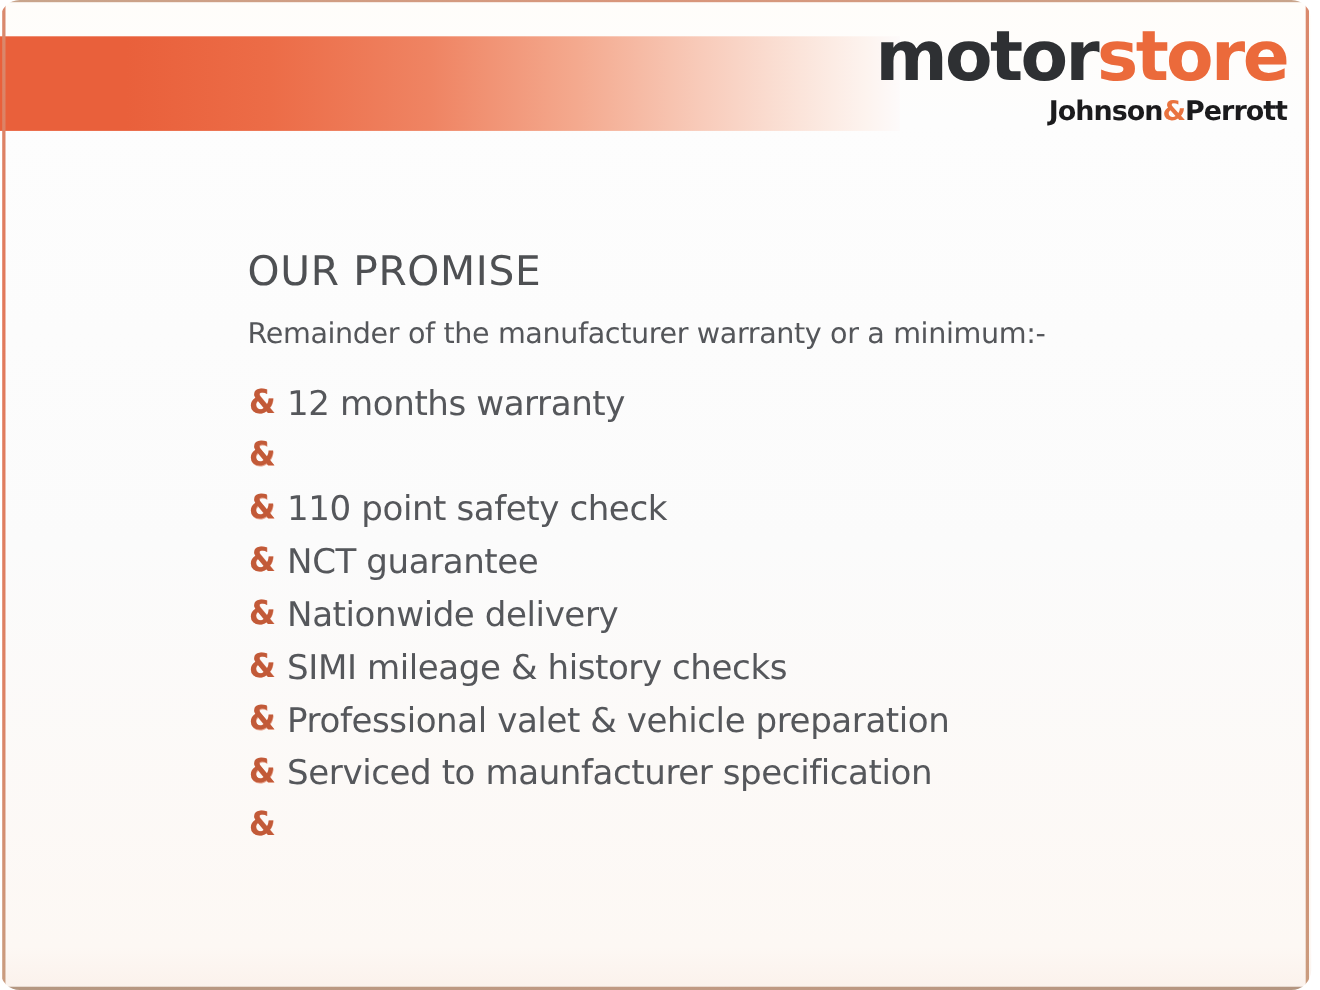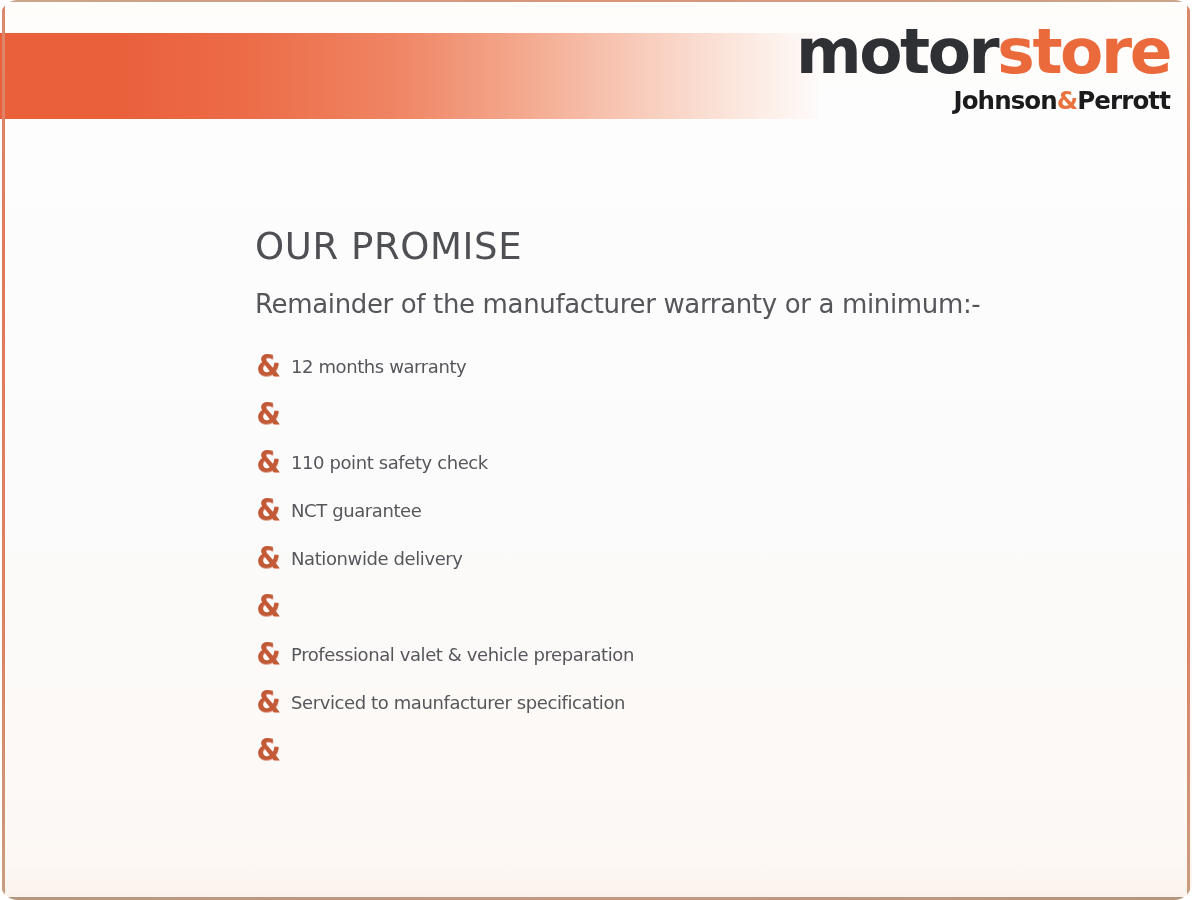--- a/index.html
+++ b/index.html
@@ -105,21 +105,21 @@
     letter-spacing: -0.9px;
     color: #1b1b1d;
     margin-top: 7px;
     white-space: nowrap;
   }
   .logo-amp { color: #e9733f; }
 
   
   .content {
     position: absolute;
-    left: 255px;
+    left: 225px;
     top: 228px;
     width: 900px;
   }
   .title {
     font-family: "DejaVu Sans", sans-serif;
     font-size: 37px;
     font-weight: 400;
     letter-spacing: 0.6px;
     color: #4e5053;
     line-height: 1;
@@ -155,21 +155,21 @@
     font-weight: bold;
     font-size: 30px;
     color: #c25a38;
     line-height: 1;
     text-align: left;
     transform: translateY(-1px) scaleX(0.92);
     text-shadow: 0.5px 0.5px 0 rgba(214, 92, 55, 0.55);
   }
   .item-text {
     font-family: "DejaVu Sans", sans-serif;
-    font-size: 18px;
+    font-size: 31px;
     font-weight: 400;
     letter-spacing: -0.4px;
     color: #55575b;
     line-height: 1;
     white-space: nowrap;
   }
 </style>
 </head>
 <body>
 
@@ -205,20 +205,21 @@
       <li>
         <span class="bullet-amp">&amp;</span>
         <span class="item-text">NCT guarantee</span>
       </li>
       <li>
         <span class="bullet-amp">&amp;</span>
         <span class="item-text">Nationwide delivery</span>
       </li>
       <li>
         <span class="bullet-amp">&amp;</span>
+        <span class="item-text">SIMI mileage &amp; history checks</span>
       </li>
       <li>
         <span class="bullet-amp">&amp;</span>
         <span class="item-text">Professional valet &amp; vehicle preparation</span>
       </li>
       <li>
         <span class="bullet-amp">&amp;</span>
         <span class="item-text">Serviced to maunfacturer specification</span>
       </li>
       <li>

